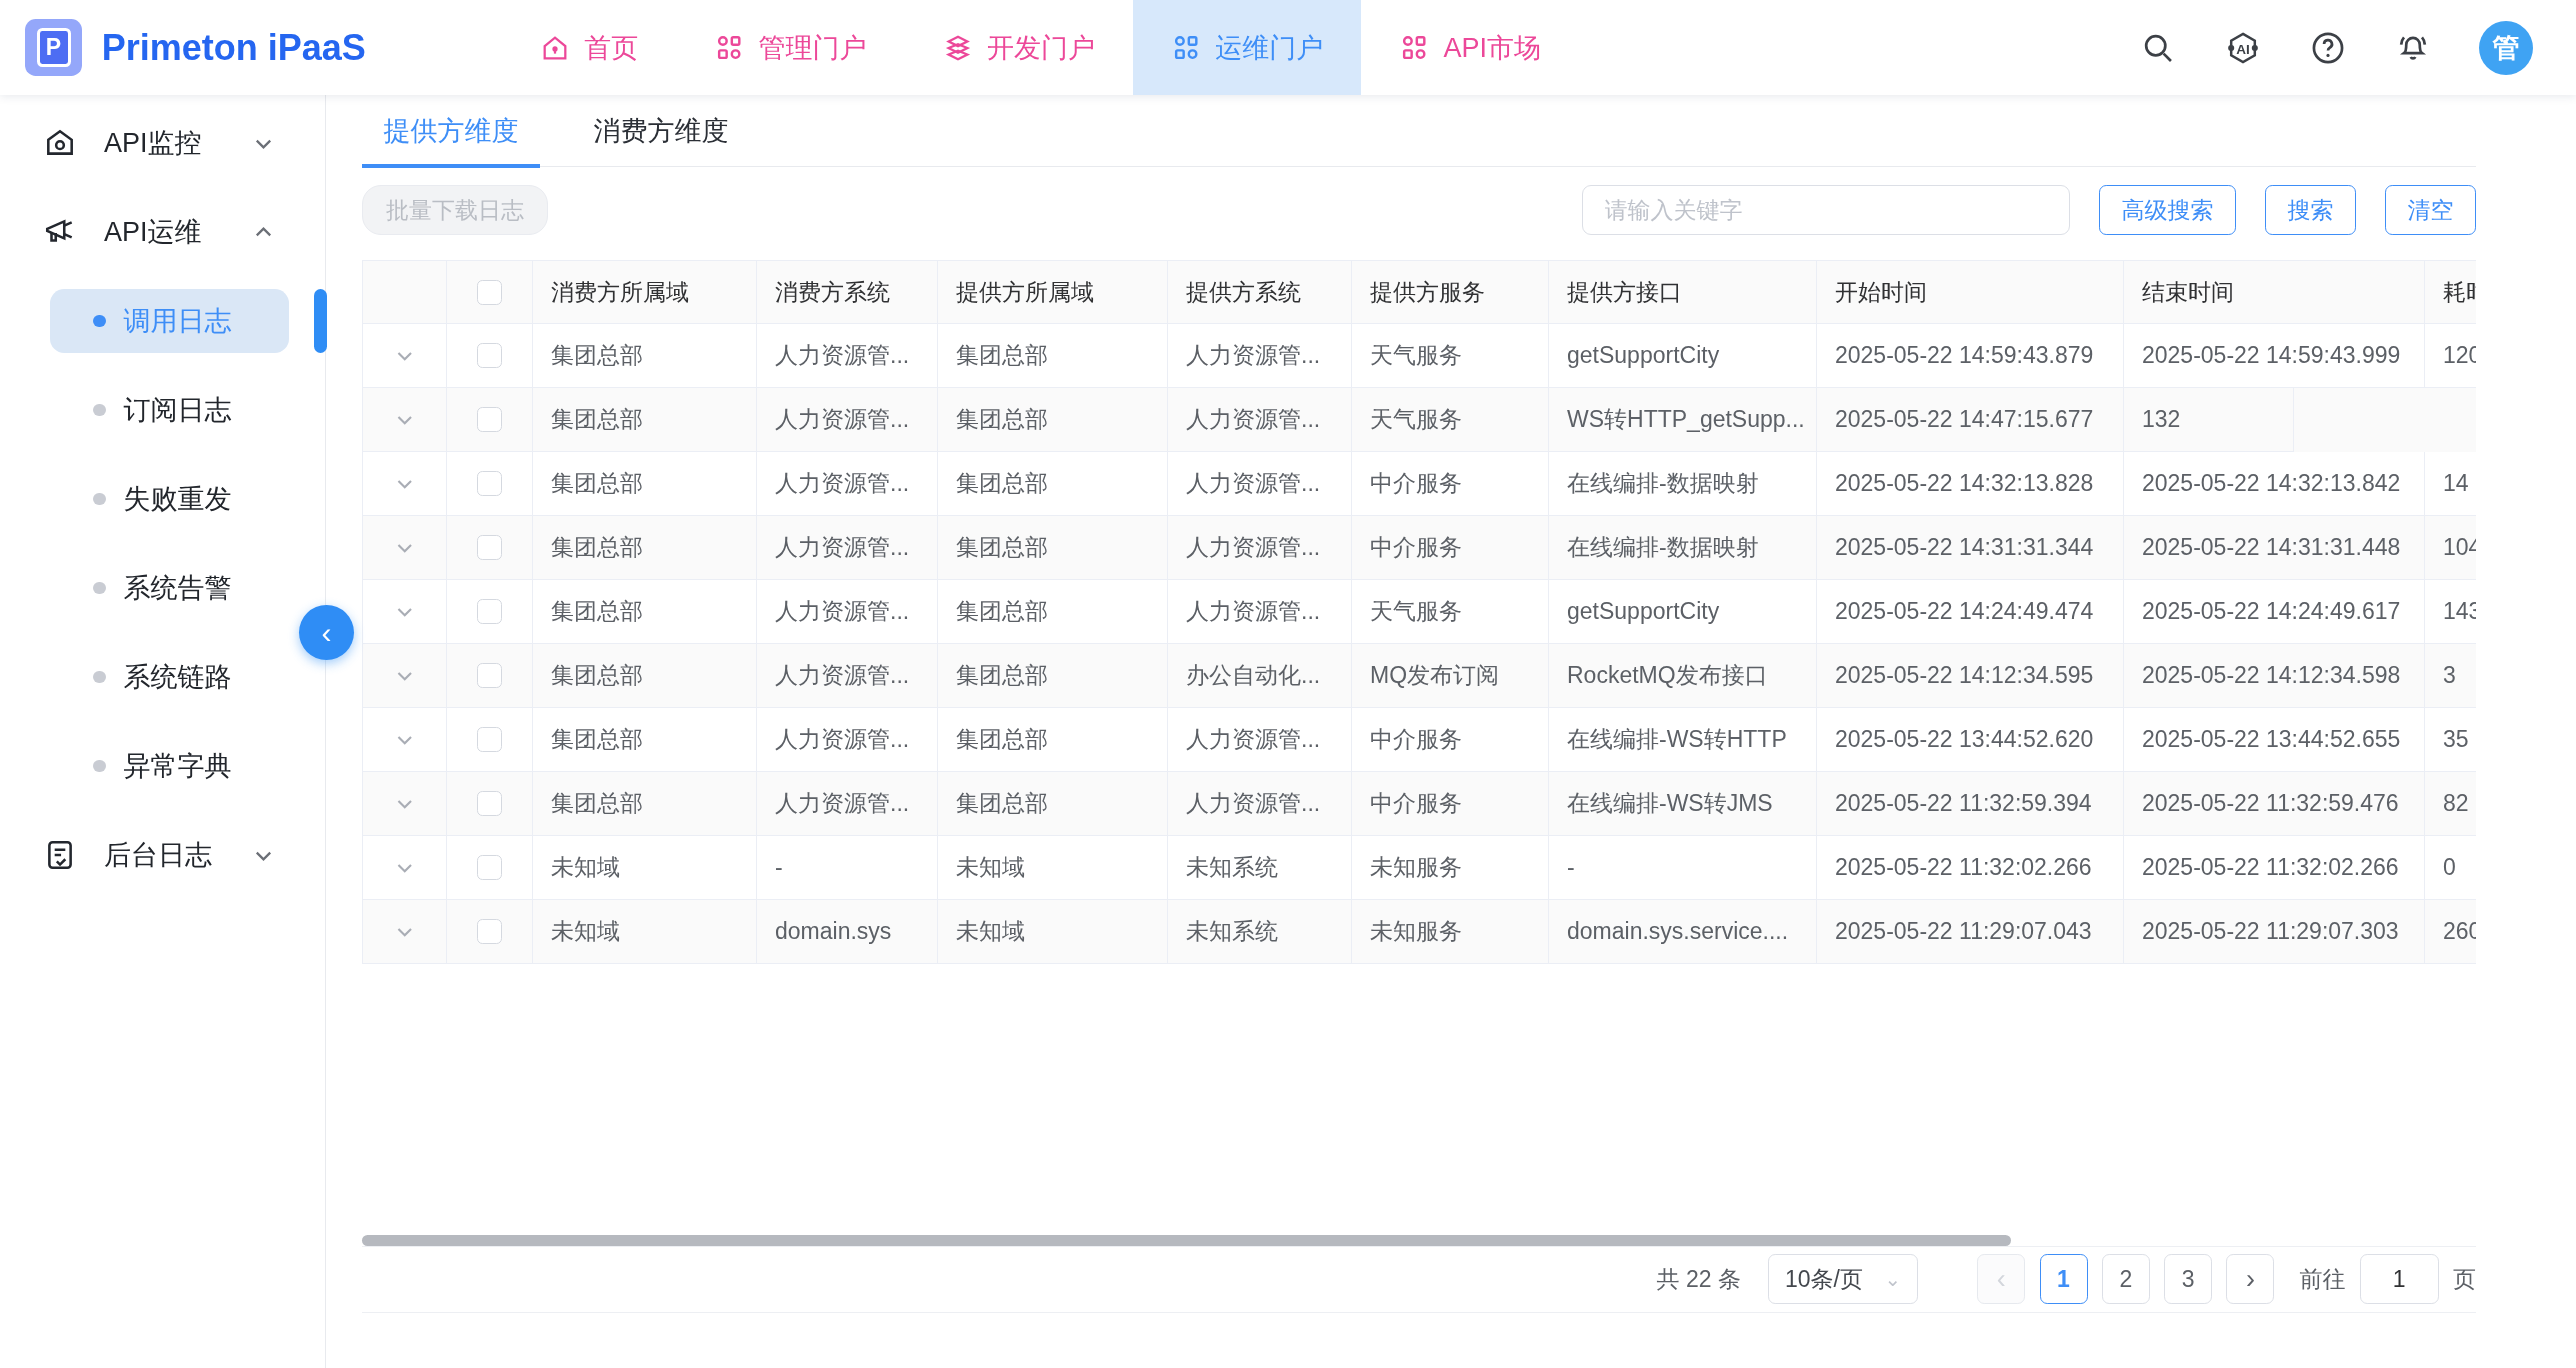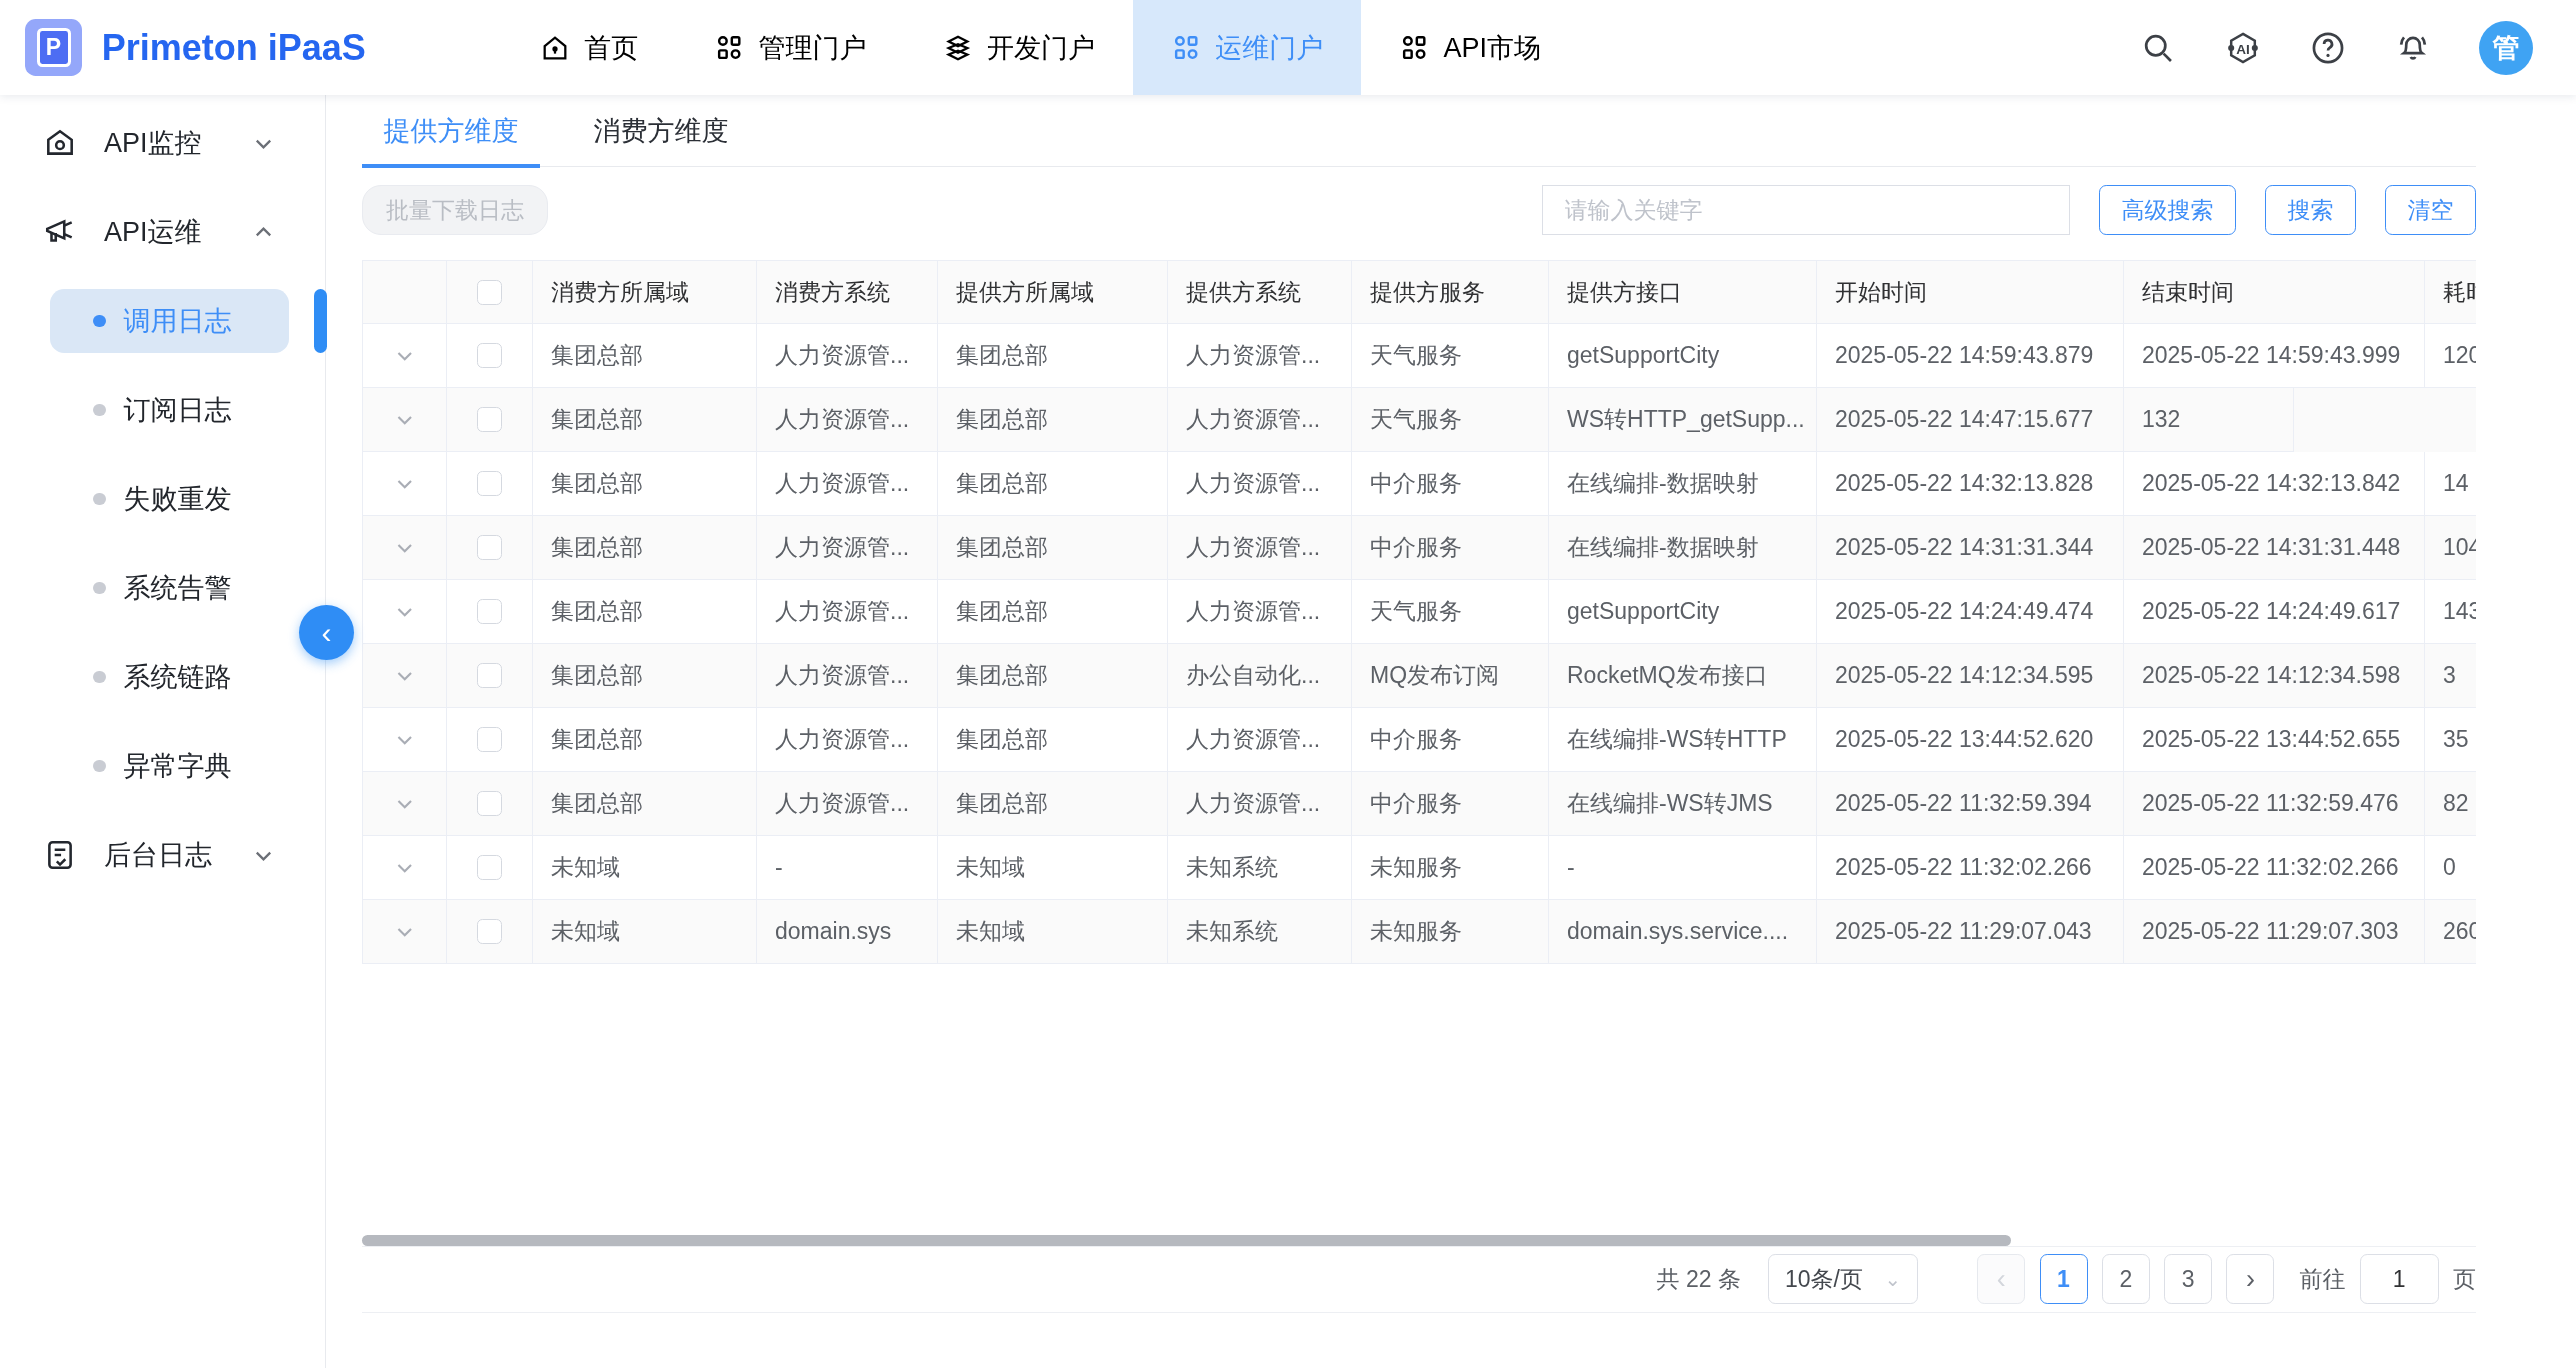--- a/index.html
+++ b/index.html
@@ -11,21 +11,21 @@
     box-shadow:0 1.8px 9px rgba(20,40,80,.10); position:relative; z-index:20; }
   .brand { display:flex; align-items:center; gap:19.7px; padding-left:25px; width:421px; flex:none; }
   .logo { width:57px; height:57px; border-radius:10.7px; background:#94a7fa;
     display:flex; align-items:center; justify-content:center; }
   .logo-inner { width:34px; height:39px; background:#4d6df3; border:3.6px solid #fff;
     border-radius:5.4px; color:#fff; font-weight:bold; font-size:23px;
     display:flex; align-items:center; justify-content:center; }
   .brand-name { font-size:36px; font-weight:bold; color:#2566f0; letter-spacing:0; white-space:nowrap; }
   .nav { display:flex; height:100%; margin-left:81px; }
   .nav-item { display:flex; align-items:center; gap:14.3px; padding:0 38px; font-size:27px;
-    color:#000000; cursor:pointer; white-space:nowrap; }
+    color:#ec4899; cursor:pointer; white-space:nowrap; }
   .nav-item svg { width:30px; height:30px; }
   .nav-item.active { background:#d7e8fb; color:#3e8ef7; }
   .top-actions { margin-left:auto; display:flex; align-items:center; gap:47px; padding-right:43px; }
   .top-actions .ticon { width:38px; height:38px; color:#3c4046; cursor:pointer;
     display:flex; align-items:center; justify-content:center; }
   .top-actions .ticon svg { width:36px; height:36px; }
   .avatar { width:54px; height:54px; border-radius:50%; background:#3fa3f3; color:#fff;
     font-size:27px; font-weight:bold; display:flex; align-items:center; justify-content:center; cursor:pointer; }
 
   
@@ -53,21 +53,21 @@
   .main { flex:1; background:#fff; padding:0 100px 0 36px; overflow:hidden; }
   .tabs { display:flex; height:72px; border-bottom:1.8px solid #e8eaee; }
   .tab { display:flex; align-items:center; padding:0 21.5px; margin-right:32px; font-size:27px;
     color:#2b2f36; cursor:pointer; position:relative; }
   .tab.active { color:#3e8ef7; }
   .tab.active::after { content:""; position:absolute; left:0; right:0; bottom:-1.8px; height:3.6px; background:#3e8ef7; }
 
   .toolbar { margin-top:18px; display:flex; align-items:center; }
   .btn-disabled { height:50px; padding:0 23px; font-size:23px; color:#b9bdc4; background:#f2f3f5;
     border:1.8px solid #e9ebf0; border-radius:19px; cursor:not-allowed; }
-  .search-input { margin-left:auto; width:528px; height:50px; border:1.8px solid #dcdfe6; border-radius:0;
+  .search-input { margin-left:auto; width:488px; height:50px; border:1.8px solid #dcdfe6; border-radius:9px;
     padding:0 21.5px; font-size:23px; color:#606266; outline:none; background:#fff; }
   .search-input::placeholder { color:#bfc3cb; }
   .btn-outline { height:50px; margin-left:29px; padding:0 21.5px; font-size:23px; color:#3e8ef7;
     background:#fff; border:1.8px solid #3e8ef7; border-radius:7.2px; cursor:pointer; white-space:nowrap; }
 
   
   .tablewrap { margin-top:25px; overflow:hidden; border-left:1.8px solid #ebeef5; border-top:1.8px solid #ebeef5; }
   .t-head, .t-row { display:flex; width:2232px; }
   .t-head { background:#fafafa; height:63px; }
   .t-row { height:64px; background:#fff; }

